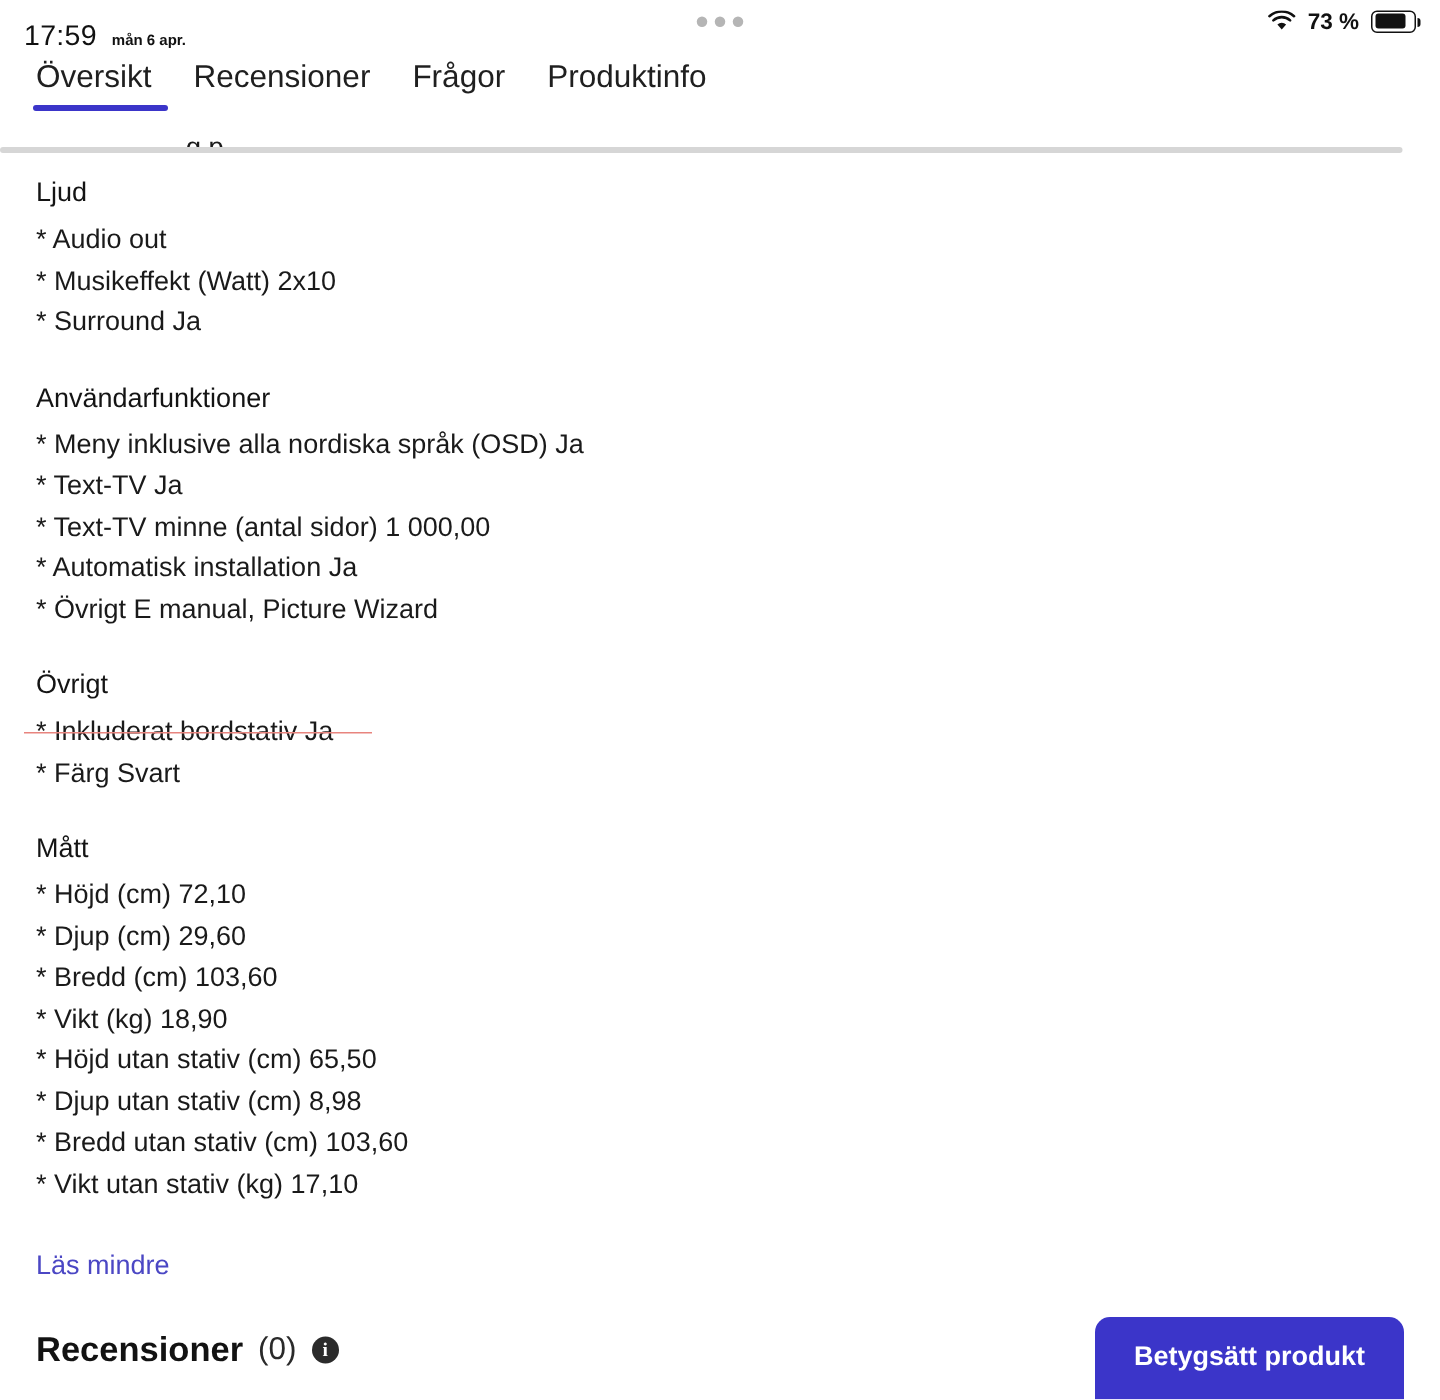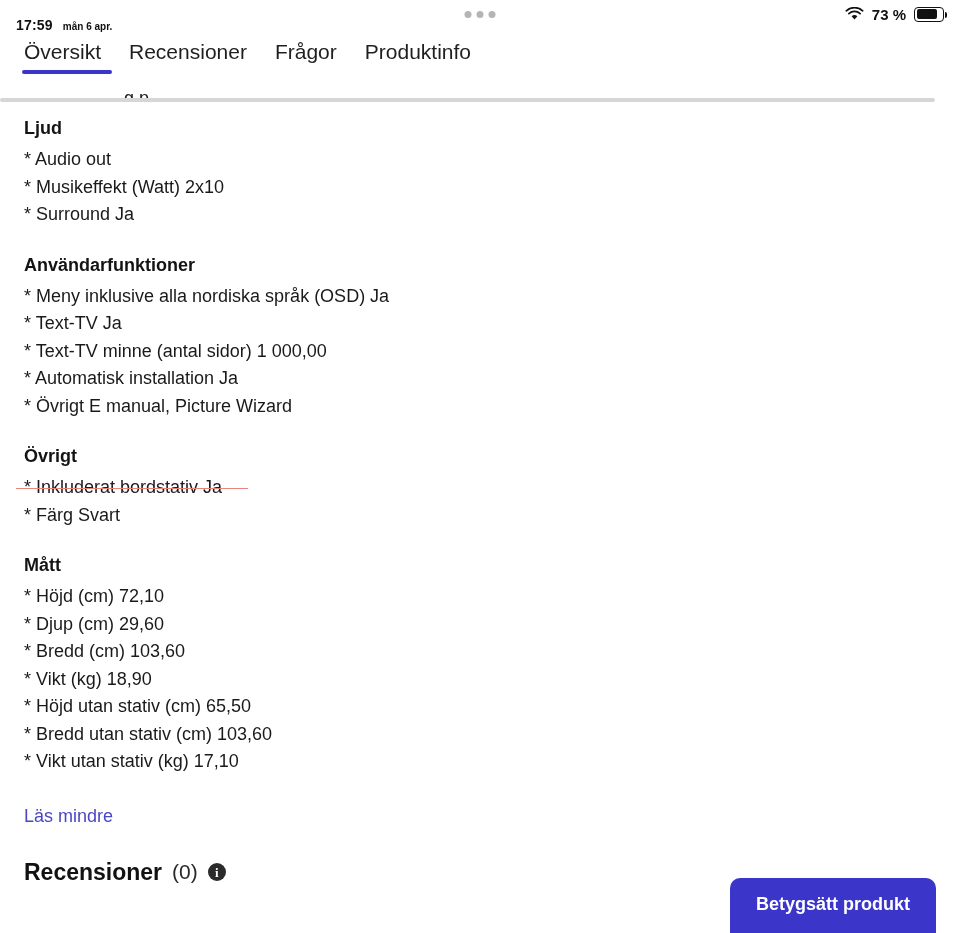--- a/index.html
+++ b/index.html
@@ -19,21 +19,21 @@
     height: 28px;
     display: flex;
     align-items: center;
     padding: 0 16px;
     font-size: 15px;
     font-weight: bold;
     color: #111;
     position: relative;
   }
   .status-left { display: flex; align-items: baseline; gap: 10px; }
-  .status-time { font-size: 14px; font-weight: bold; letter-spacing: 0.2px; margin-top: 21px; }
+  .status-time { font-size: 19px; font-weight: normal; letter-spacing: 0.2px; margin-top: 21px; }
   .status-date { font-size: 10px; font-weight: bold; }
   .status-center {
     position: absolute;
     left: 50%;
     transform: translateX(-50%);
     display: flex;
     gap: 5px;
     align-items: center;
   }
   .dot { width: 7px; height: 7px; border-radius: 50%; background: #b5b5b5; display: block; }
@@ -125,21 +125,21 @@
     overflow: hidden;
     white-space: nowrap;
   }
 
   .spec-body {
     padding: 44px 24px 0 24px;
   }
   .spec-group { margin-bottom: 26px; }
   .spec-title {
     font-size: 18px;
-    font-weight: bold;
+    font-weight: normal;
     color: #141414;
     margin-bottom: 7px;
   }
   .spec-line {
     font-size: 18px;
     line-height: 27.5px;
     color: #1a1a1a;
     position: relative;
     width: max-content;
   }
@@ -276,20 +276,21 @@
       <div class="spec-line">* Färg Svart</div>
     </div>
 
     <div class="spec-group">
       <div class="spec-title">Mått</div>
       <div class="spec-line">* Höjd (cm) 72,10</div>
       <div class="spec-line">* Djup (cm) 29,60</div>
       <div class="spec-line">* Bredd (cm) 103,60</div>
       <div class="spec-line">* Vikt (kg) 18,90</div>
       <div class="spec-line">* Höjd utan stativ (cm) 65,50</div>
+      <div class="spec-line">* Djup utan stativ (cm) 8,98</div>
       <div class="spec-line">* Bredd utan stativ (cm) 103,60</div>
       <div class="spec-line">* Vikt utan stativ (kg) 17,10</div>
     </div>
 
     <div class="read-less-row">
       <span class="read-less">Läs mindre</span>
     </div>
   </div>
 
   <div class="reviews-row">

